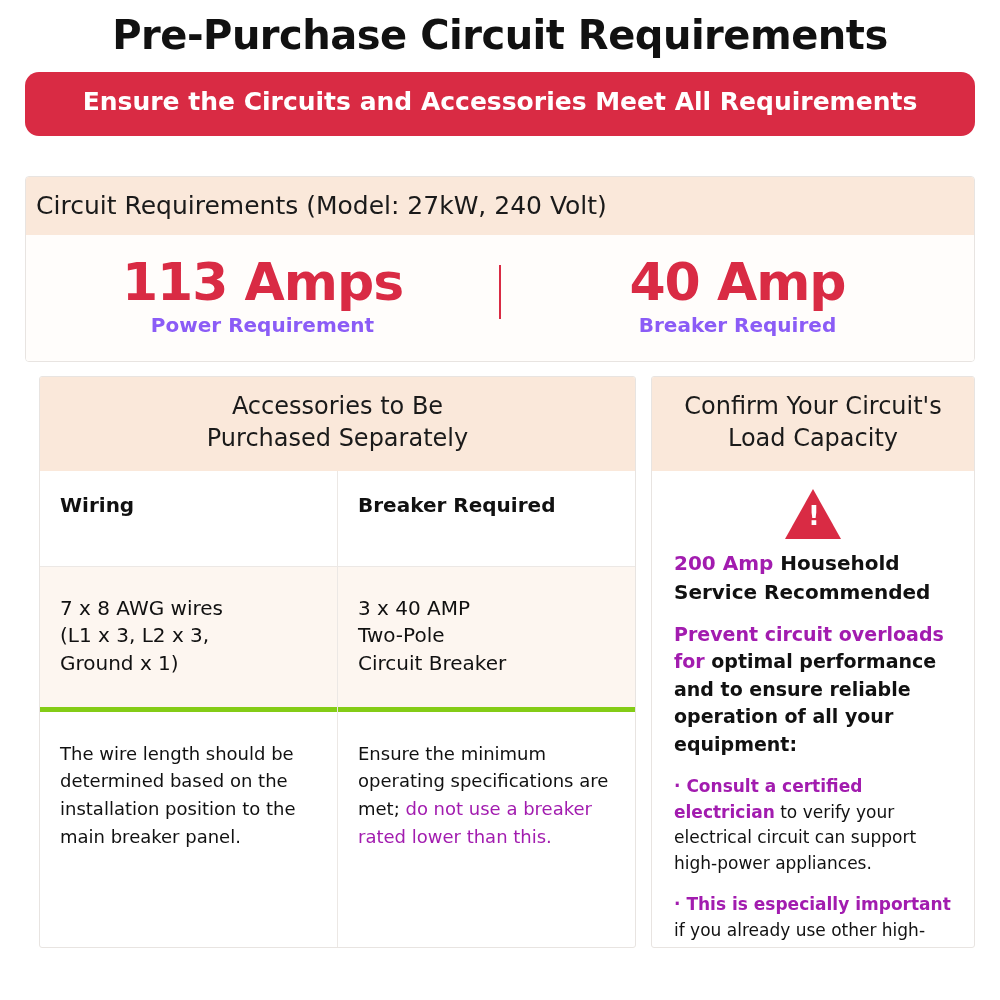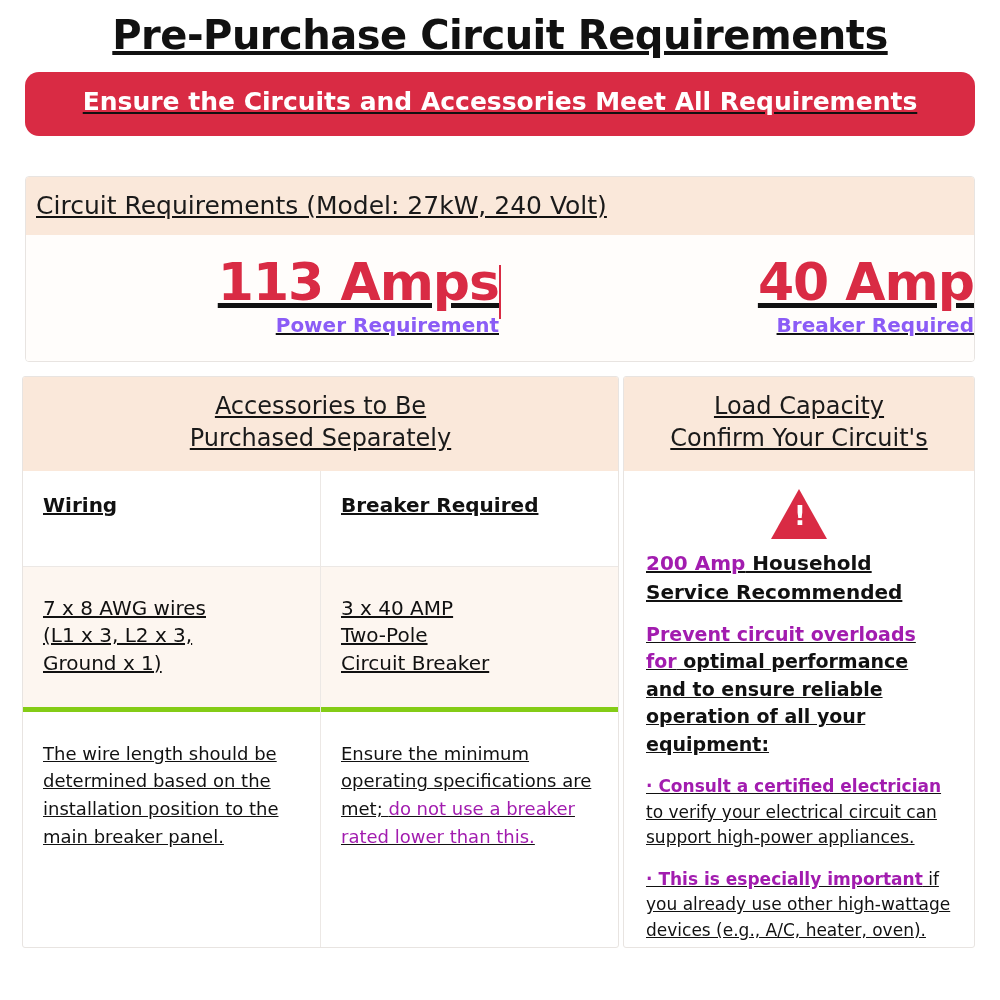--- a/index.html
+++ b/index.html
@@ -9,21 +9,20 @@
     background: #ffffff;
     font-family: "DejaVu Sans", "Liberation Sans", sans-serif;
     color: #111111;
     overflow: hidden;
   }
   .page {
     position: relative;
     width: 1000px;
     height: 1000px;
     padding: 0 20px;
-    text-decoration: underline;
   }
 
   
   .title {
     text-align: center;
     font-size: 40px;
     font-weight: bold;
     letter-spacing: -0.5px;
     padding-top: 12px;
     padding-bottom: 12px;
@@ -64,21 +63,21 @@
     color: #1a1a1a;
   }
   .circuit-body {
     display: flex;
     align-items: stretch;
     background: #fffdfb;
     padding: 18px 0 24px 0;
   }
   .circuit-col {
     flex: 1;
-    text-align: right;
+    text-align: center;
   }
   .circuit-divider {
     width: 2px;
     background: #d92b44;
     margin: 12px 0 18px 0;
   }
   .big-num {
     font-size: 52px;
     font-weight: bold;
     color: #d92b44;
@@ -88,22 +87,22 @@
   .big-cap {
     font-size: 20px;
     font-weight: bold;
     color: #8b5cf6;
     margin-top: 2px;
   }
 
   
   .lower {
     display: flex;
-    gap: 4px;
-    margin: 14px 5px 0 2px;
+    gap: 15px;
+    margin: 14px 5px 0 19px;
   }
   .panel {
     border: 1px solid #e8e4e1;
     border-radius: 3px;
     overflow: hidden;
     background: #ffffff;
   }
   .panel-left { width: 597px; }
   .panel-right { flex: 1; }
 
@@ -249,22 +248,22 @@
           <div class="acc-cell desc-cell">
             <span>Ensure the minimum operating specifications are met; </span><span class="red">do not use a breaker rated lower than this.</span>
           </div>
         </div>
 
       </div>
     </div>
 
     <div class="panel panel-right">
       <div class="panel-head">
+        <div>Confirm Your Circuit's</div>
         <div>Load Capacity</div>
-        <div>Confirm Your Circuit's</div>
       </div>
       <div class="right-body">
         <div class="warn-wrap">
           <span class="warn-tri"></span>
         </div>
         <div class="rl1">
           <span class="red">200 Amp</span><span> Household Service Recommended</span>
         </div>
         <div class="rl2">
           <span class="red">Prevent circuit overloads for</span><span> optimal  performance and to ensure reliable operation of all your equipment:</span>

